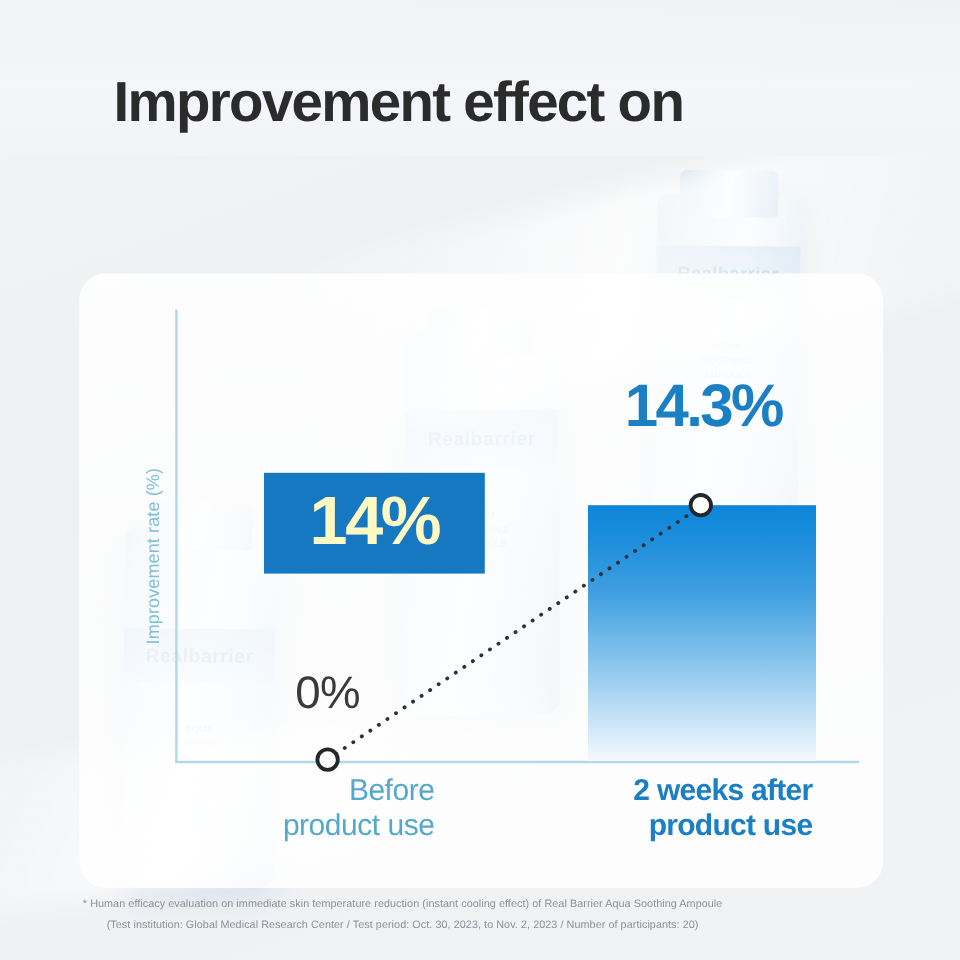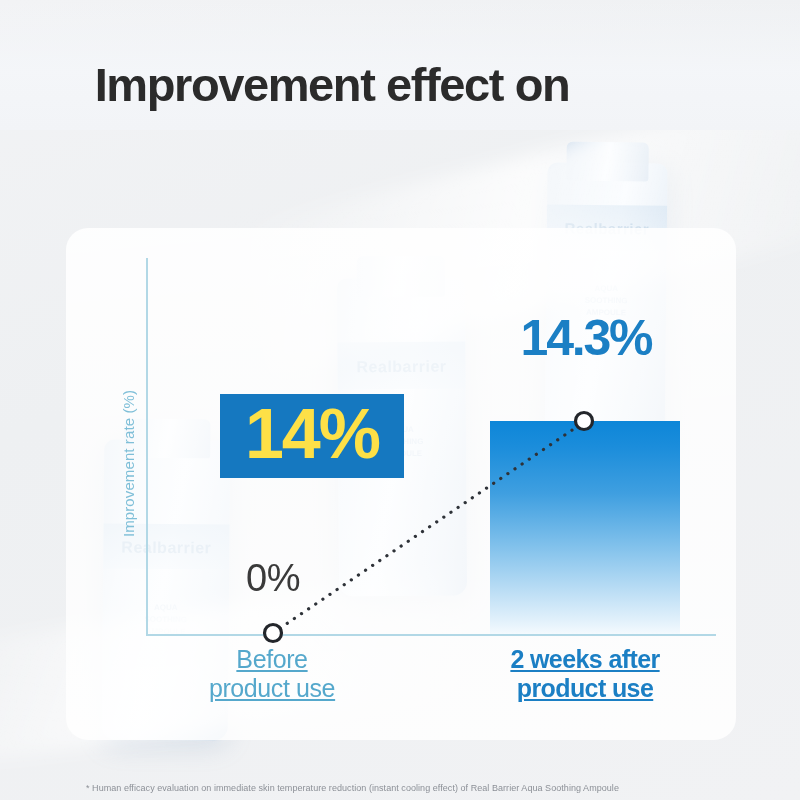--- a/index.html
+++ b/index.html
@@ -232,22 +232,22 @@
     left: 220px;
     top: 394px;
     width: 184px;
     height: 84px;
     background: #1578c0;
     display: flex;
     align-items: center;
     justify-content: center;
   }
   #value-badge-highlight-text {
-    color: #fde047;
-    font-size: 70px;
+    color: #fef9c3;
+    font-size: 57px;
     font-weight: bold;
     letter-spacing: -2px;
     line-height: 1;
     padding-bottom: 4px;
   }
   #value-label-after {
     position: absolute;
     left: 486px;
     top: 313px;
     width: 200px;
@@ -255,23 +255,22 @@
     font-size: 50px;
     font-weight: bold;
     color: #1b7fc4;
     letter-spacing: -2.2px;
     line-height: 1;
   }
 
   
   .cat-label {
     position: absolute;
-    text-align: center;
+    text-align: right;
     line-height: 1.16;
-    text-decoration: underline;
   }
   #cat-label-before {
     left: 182px;
     top: 645px;
     width: 180px;
     font-size: 25px;
     color: #55a8cc;
     letter-spacing: -0.4px;
   }
   #cat-label-after {
@@ -280,26 +279,25 @@
     width: 184px;
     font-size: 25px;
     font-weight: bold;
     color: #1b7fc4;
     letter-spacing: -0.6px;
   }
 
   
   #footnote {
     position: absolute;
-    left: 17px;
+    left: 0;
     top: 745px;
     width: 671px;
     text-align: center;
     z-index: 6;
-    margin-top: 35px;
   }
   .footnote-line {
     display: block;
     font-size: 9px;
     color: #8c9097;
     line-height: 1.85;
     letter-spacing: 0.05px;
   }
 </style>
 </head>
@@ -371,15 +369,16 @@
     </div>
 
     <div class="cat-label" id="cat-label-after">
       <span>2 weeks after</span><br>
       <span>product use</span>
     </div>
   </div>
 
   <div id="footnote">
     <span class="footnote-line">* Human efficacy evaluation on immediate skin temperature reduction (instant cooling effect) of Real Barrier Aqua Soothing Ampoule</span>
+    <span class="footnote-line">(Test institution: Global Medical Research Center / Test period: Oct. 30, 2023, to Nov. 2, 2023 / Number of participants: 20)</span>
   </div>
 
 </div>
 
 </body></html>

